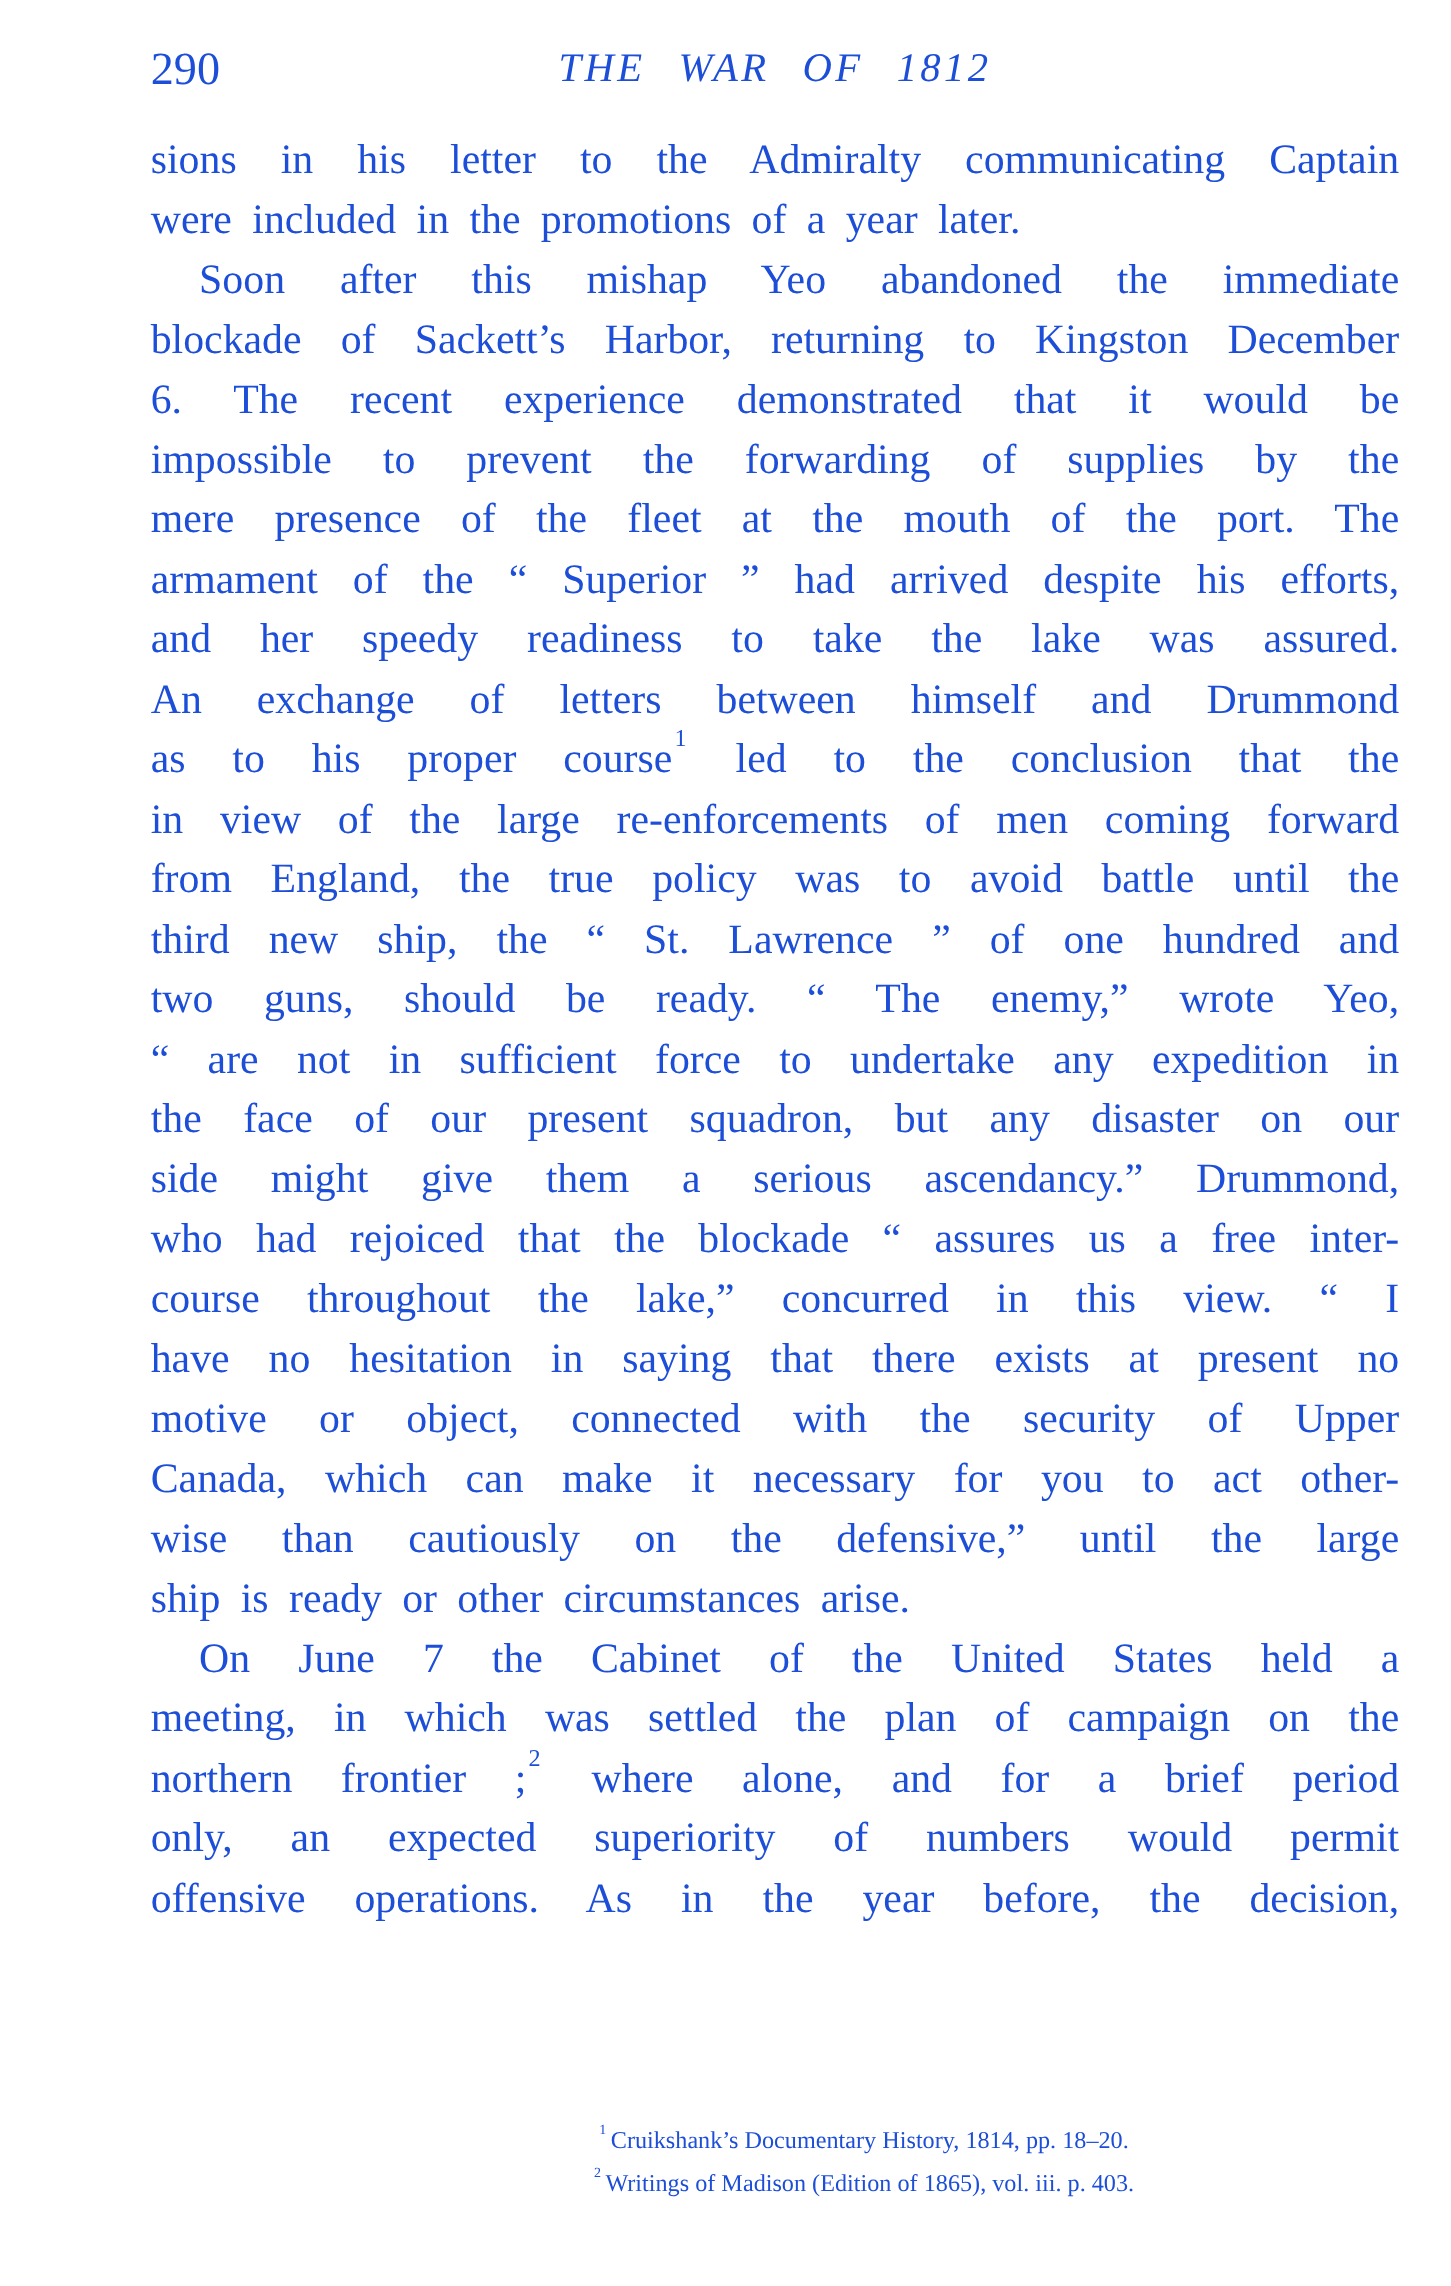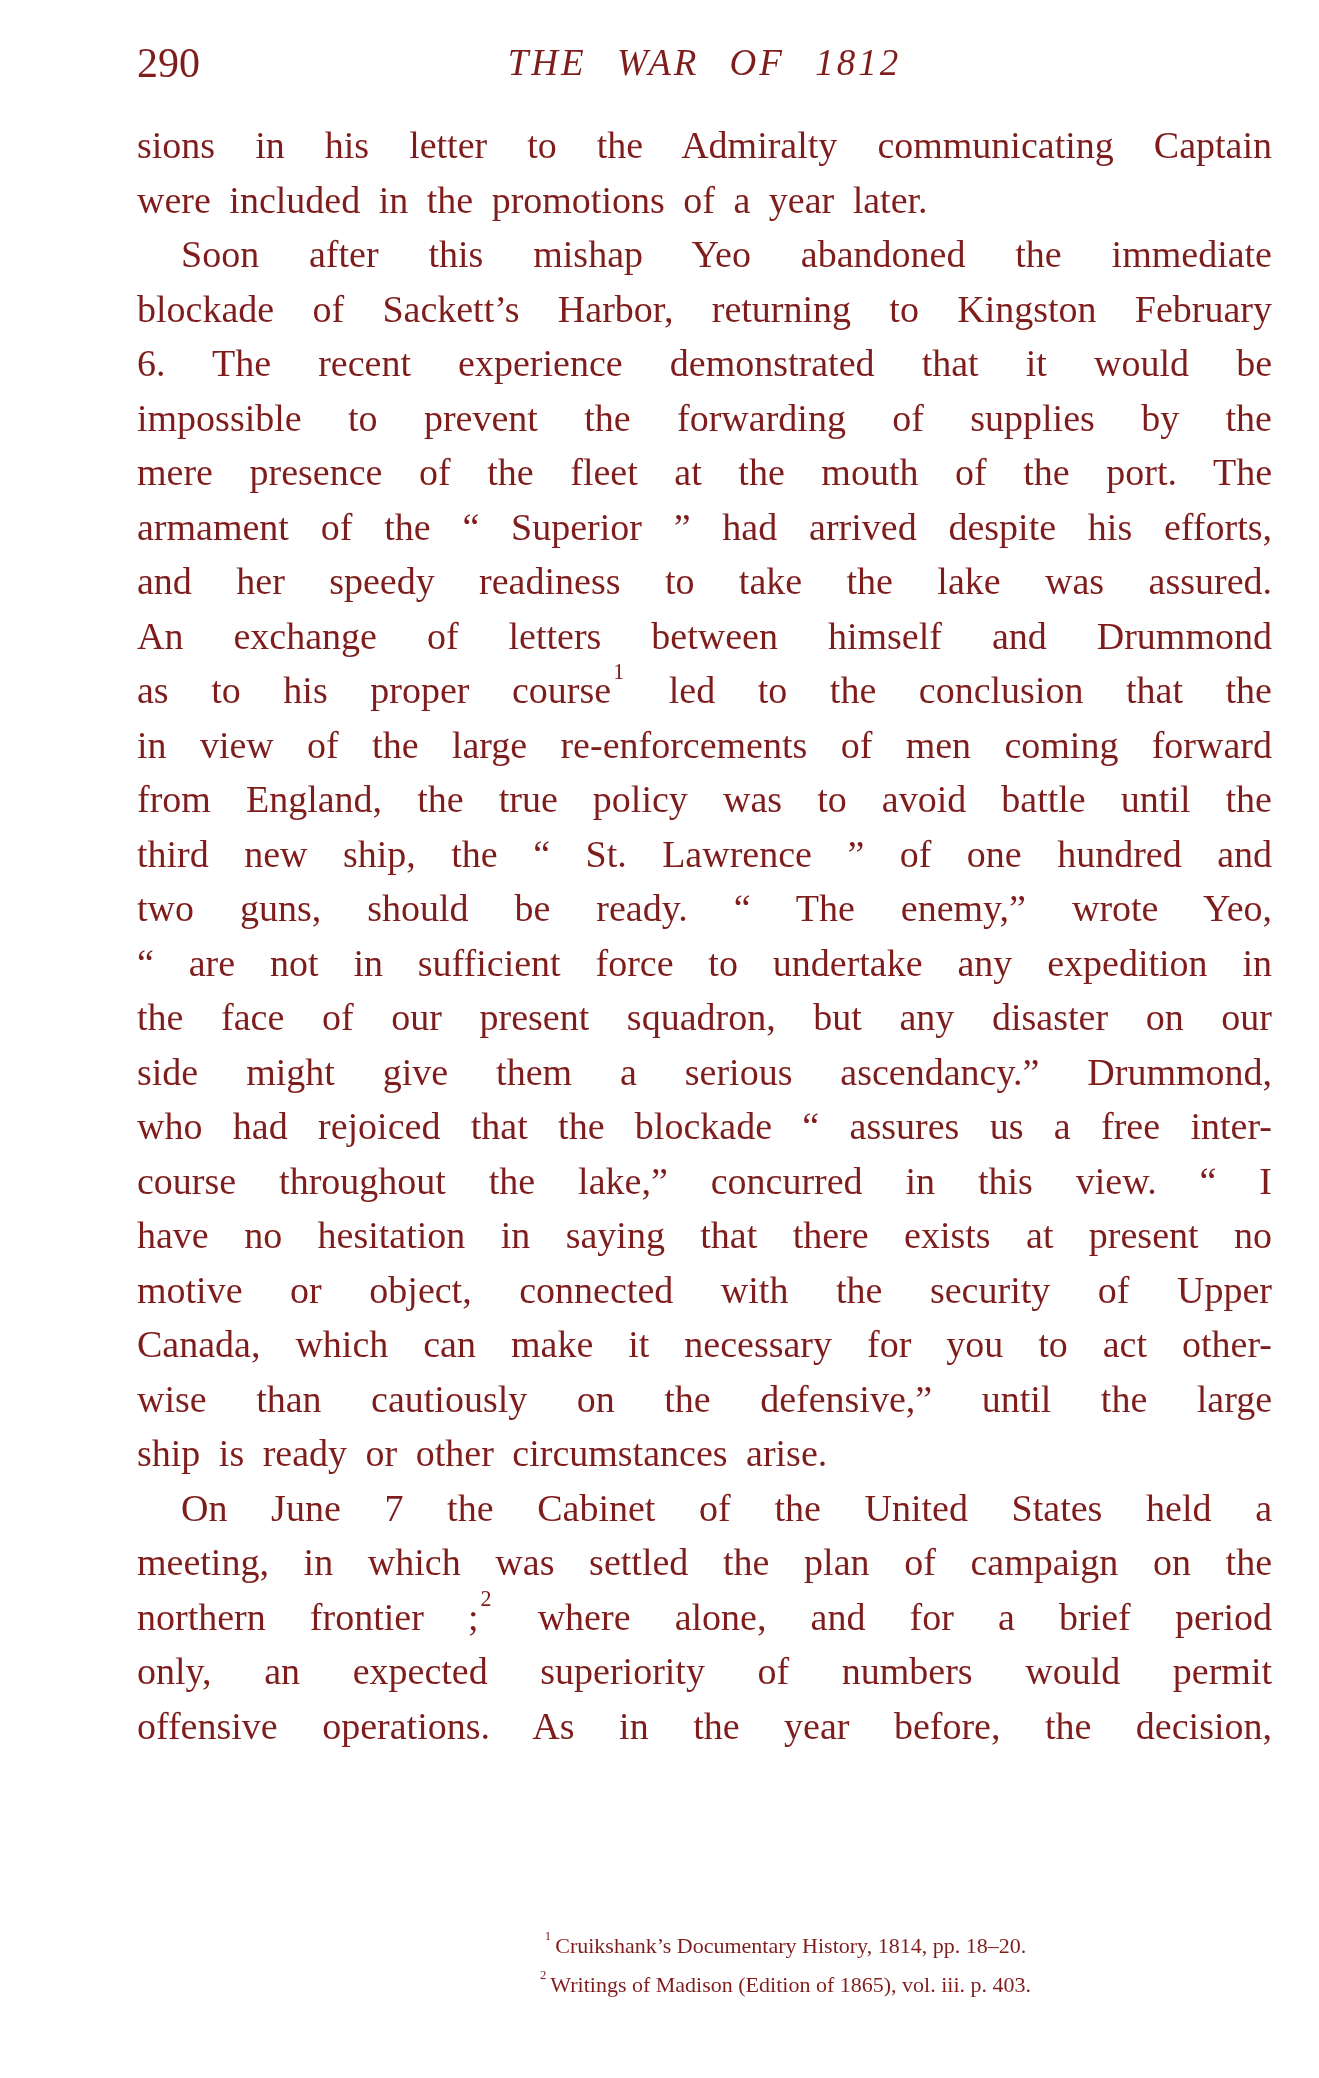--- a/index.html
+++ b/index.html
@@ -5,21 +5,21 @@
   html, body {
     margin: 0;
     padding: 0;
     background: #ffffff;
   }
   .page {
     position: relative;
     width: 1319px;
     height: 2078px;
     background: #ffffff;
-    color: #7f1d1d;
+    color: #1d4ed8;
     font-family: "Liberation Serif", "DejaVu Serif", serif;
     overflow: hidden;
   }
   .header {
     position: absolute;
     left: 137px;
     top: 40px;
     width: 1135px;
     height: 50px;
   }
@@ -89,21 +89,21 @@
 
   <div class="header">
     <div class="page-num">290</div>
     <div class="running-title">THE WAR OF 1812</div>
   </div>
 
   <div class="body-text">
       <div class="line">sions in his letter to the Admiralty communicating Captain</div>
       <div class="line noj">were included in the promotions of a year later.</div>
       <div class="line indent">Soon after this mishap Yeo abandoned the immediate</div>
-      <div class="line">blockade of Sackett’s Harbor, returning to Kingston February</div>
+      <div class="line">blockade of Sackett’s Harbor, returning to Kingston December</div>
       <div class="line">6.  The recent experience demonstrated that it would be</div>
       <div class="line">impossible to prevent the forwarding of supplies by the</div>
       <div class="line">mere presence of the fleet at the mouth of the port.  The</div>
       <div class="line">armament of the “ Superior ” had arrived despite his efforts,</div>
       <div class="line">and her speedy readiness to take the lake was assured.</div>
       <div class="line">An exchange of letters between himself and Drummond</div>
       <div class="line">as to his proper course<sup class="ref">1</sup> led to the conclusion that the</div>
       <div class="line">in view of the large re-enforcements of men coming forward</div>
       <div class="line">from England, the true policy was to avoid battle until the</div>
       <div class="line">third new ship, the “ St. Lawrence ” of one hundred and</div>

